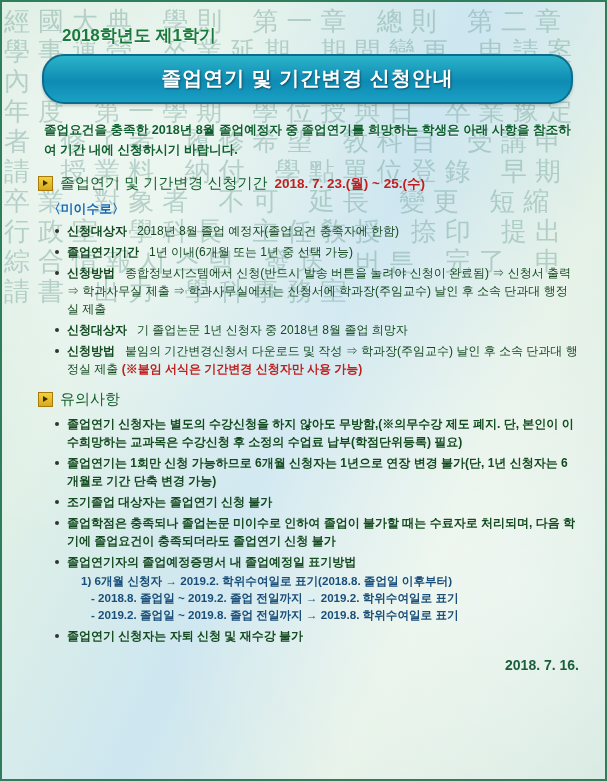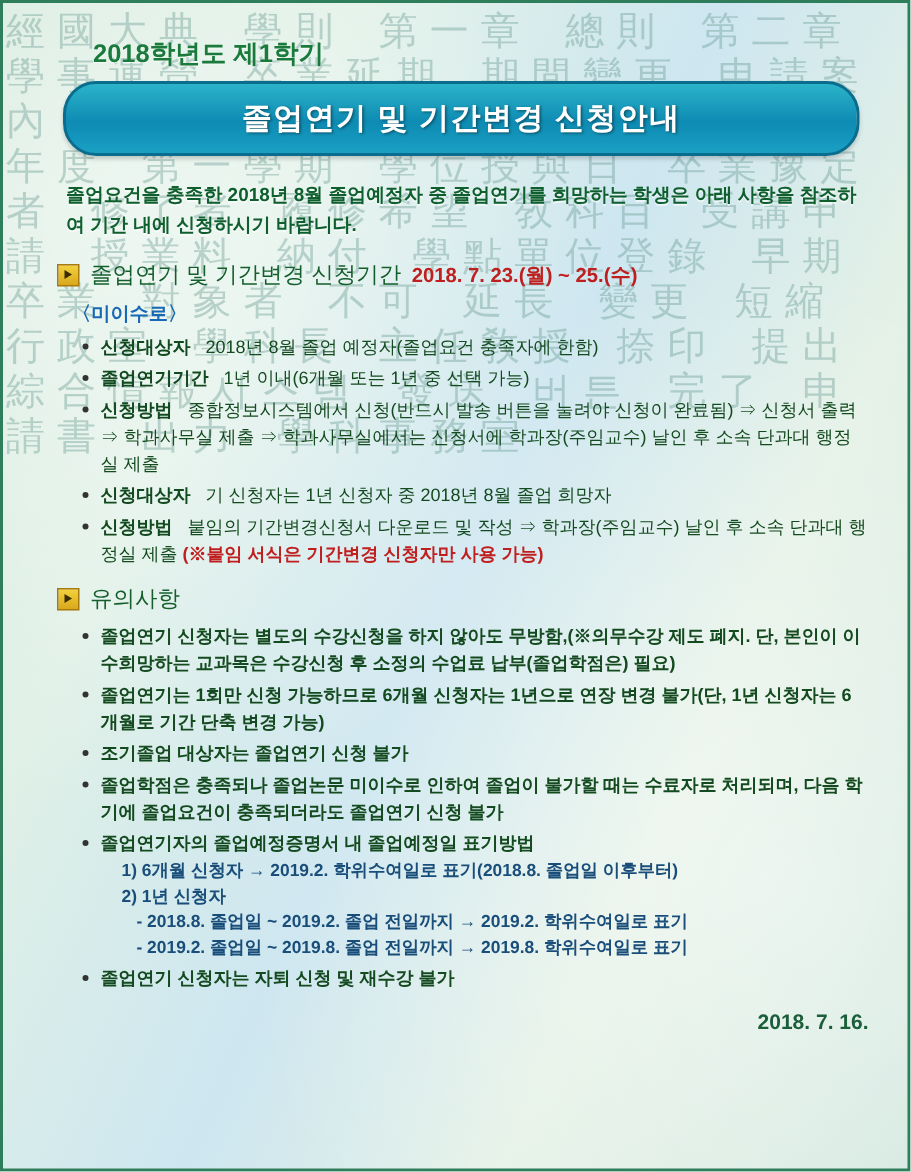--- a/index.html
+++ b/index.html
@@ -215,42 +215,41 @@
       <li>
         <span class="lbl">졸업연기기간</span><span>1년 이내(6개월 또는 1년 중 선택 가능)</span>
       </li>
       <li>
         <span class="lbl">신청방법</span><span>종합정보시스템에서 신청(반드시 발송 버튼을 눌려야 신청이 완료됨) ⇒ 신청서 출력 ⇒ 학과사무실 제출 ⇒ 학과사무실에서는 신청서에 학과장(주임교수) 날인 후 소속 단과대 행정실 제출</span>
       </li>
     </ul>
 
     <ul class="items">
       <li>
-        <span class="lbl">신청대상자</span><span>기 신청자는 1년 신청자 중 2018년 8월 졸업 희망자</span>
+        <span class="lbl">신청대상자</span><span>기 졸업논문 1년 신청자 중 2018년 8월 졸업 희망자</span>
       </li>
       <li>
         <span class="lbl">신청방법</span><span>붙임의 기간변경신청서 다운로드 및 작성 ⇒ 학과장(주임교수) 날인 후 소속 단과대 행정실 제출</span>
         <span class="note-red">(※붙임 서식은 기간변경 신청자만 사용 가능)</span>
       </li>
     </ul>
 
     <div class="section-head" style="margin-top:12px;">
       <span class="bullet-sq"></span>
       <span class="sh-text">유의사항</span>
     </div>
     <ul class="items cautions">
-      <li><span>졸업연기 신청자는 별도의 수강신청을 하지 않아도 무방함,(※의무수강 제도 폐지. 단, 본인이 이수희망하는 교과목은 수강신청 후 소정의 수업료 납부(졸업학점은) 필요)</span></li>
+      <li><span>졸업연기 신청자는 별도의 수강신청을 하지 않아도 무방함,(※의무수강 제도 폐지. 단, 본인이 이수희망하는 교과목은 수강신청 후 소정의 수업료 납부(학점단위등록) 필요)</span></li>
       <li><span>졸업연기는 1회만 신청 가능하므로 6개월 신청자는 1년으로 연장 변경 불가(단, 1년 신청자는 6개월로 기간 단축 변경 가능)</span></li>
       <li><span>조기졸업 대상자는 졸업연기 신청 불가</span></li>
       <li><span>졸업학점은 충족되나 졸업논문 미이수로 인하여 졸업이 불가할 때는 수료자로 처리되며, 다음 학기에 졸업요건이 충족되더라도 졸업연기 신청 불가</span></li>
       <li>
         <span>졸업연기자의 졸업예정증명서 내 졸업예정일 표기방법</span>
         <ul class="sub-list">
           <li>1) 6개월 신청자 → 2019.2. 학위수여일로 표기(2018.8. 졸업일 이후부터)</li>
-          <li>2) 1년 신청자</li>
           <li class="indent2">- 2018.8. 졸업일 ~ 2019.2. 졸업 전일까지 → 2019.2. 학위수여일로 표기</li>
           <li class="indent2">- 2019.2. 졸업일 ~ 2019.8. 졸업 전일까지 → 2019.8. 학위수여일로 표기</li>
         </ul>
       </li>
       <li><span>졸업연기 신청자는 자퇴 신청 및 재수강 불가</span></li>
     </ul>
 
     <div class="date-line">2018. 7. 16.</div>
 
   </div>

